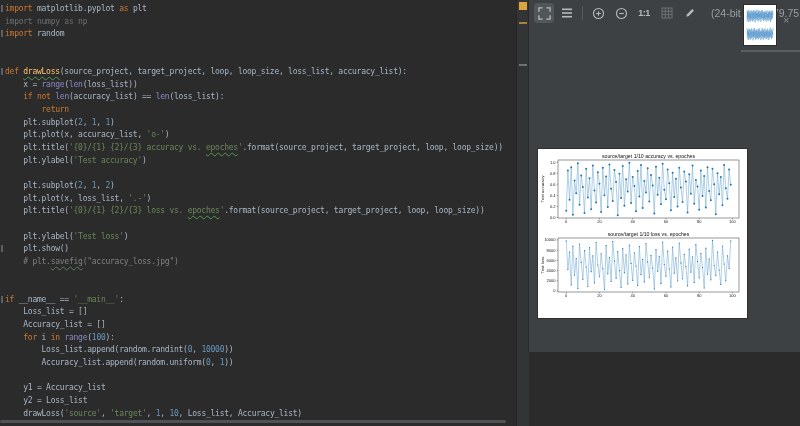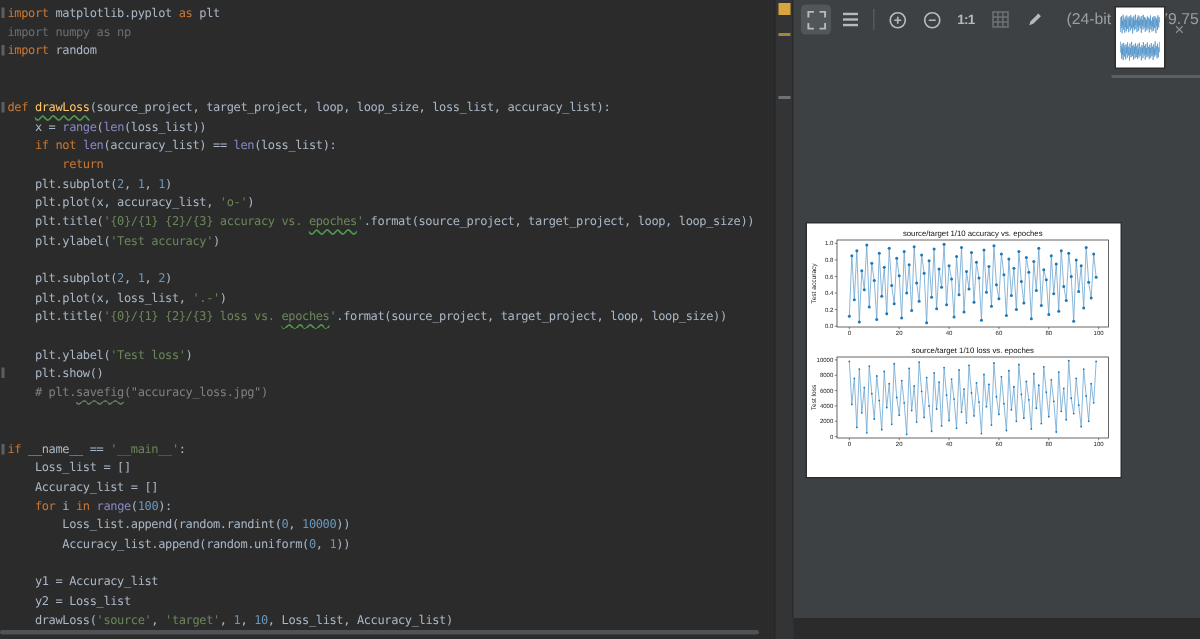--- a/index.html
+++ b/index.html
@@ -16,21 +16,21 @@
   .f{color:#ffc66d;text-decoration:underline wavy #4e9a4e 1px;text-underline-offset:2px;}
   .su{color:#6a8759;text-decoration:underline wavy #4e9a4e 1px;text-underline-offset:2px;}
   .cu{color:#808080;text-decoration:underline wavy #5e7d5e 1px;text-underline-offset:2px;}
   .hbar{position:absolute;left:0;bottom:3px;width:506px;height:3px;background:#4f5355;border-radius:2px;}
   
   .stripe{position:absolute;left:516px;top:0;width:12px;height:426px;background:#323436;border-left:1px solid #262626;}
   .mark-sq{position:absolute;left:2px;top:2px;width:8px;height:8px;background:#d9a53d;}
   .mark-a{position:absolute;left:2px;top:22px;width:8px;height:2px;background:#a8833a;}
   .mark-b{position:absolute;left:2px;top:64px;width:8px;height:2px;background:#6e7274;}
   
-  .viewer{position:absolute;left:528px;top:0;width:272px;height:412px;background:#3e4143;
+  .viewer{position:absolute;left:528px;top:0;width:272px;height:352px;background:#3e4143;
           font-family:"Liberation Sans",sans-serif;border-left:1px solid #2a2a2a;}
   .toolbar{position:absolute;left:5px;top:2px;height:22px;display:flex;align-items:center;gap:3px;}
   .tbtn{width:20px;height:20px;display:flex;align-items:center;justify-content:center;border-radius:3px;color:#b6babc;}
   .tbtn.sel{background:#515658;}
   .tbtn.dis{opacity:.4;}
   .tsep{width:1px;height:14px;background:#56595b;margin:0 2px;}
   .onetoone{font-size:9px;font-weight:bold;letter-spacing:-0.5px;}
   .tinfo{color:#9a9ea0;font-size:10.5px;margin-left:8px;white-space:nowrap;}
   .thumb{position:absolute;left:215px;top:5px;width:32px;height:40px;background:#fff;box-shadow:0 0 0 1px #2c2c2c;}
   .thumbclose{position:absolute;left:254px;top:15px;color:#8d9193;font-size:11px;line-height:11px;}

